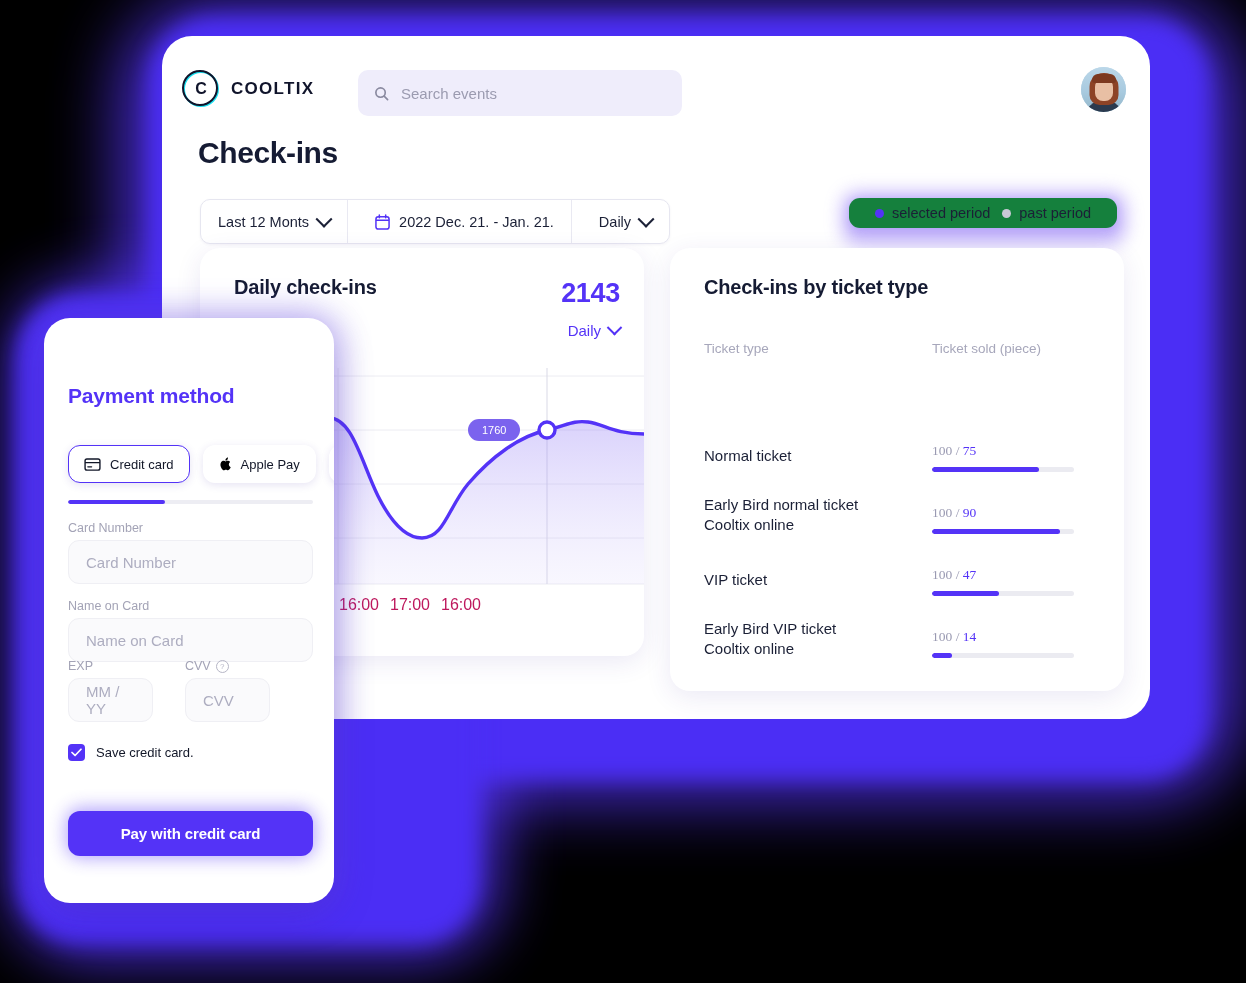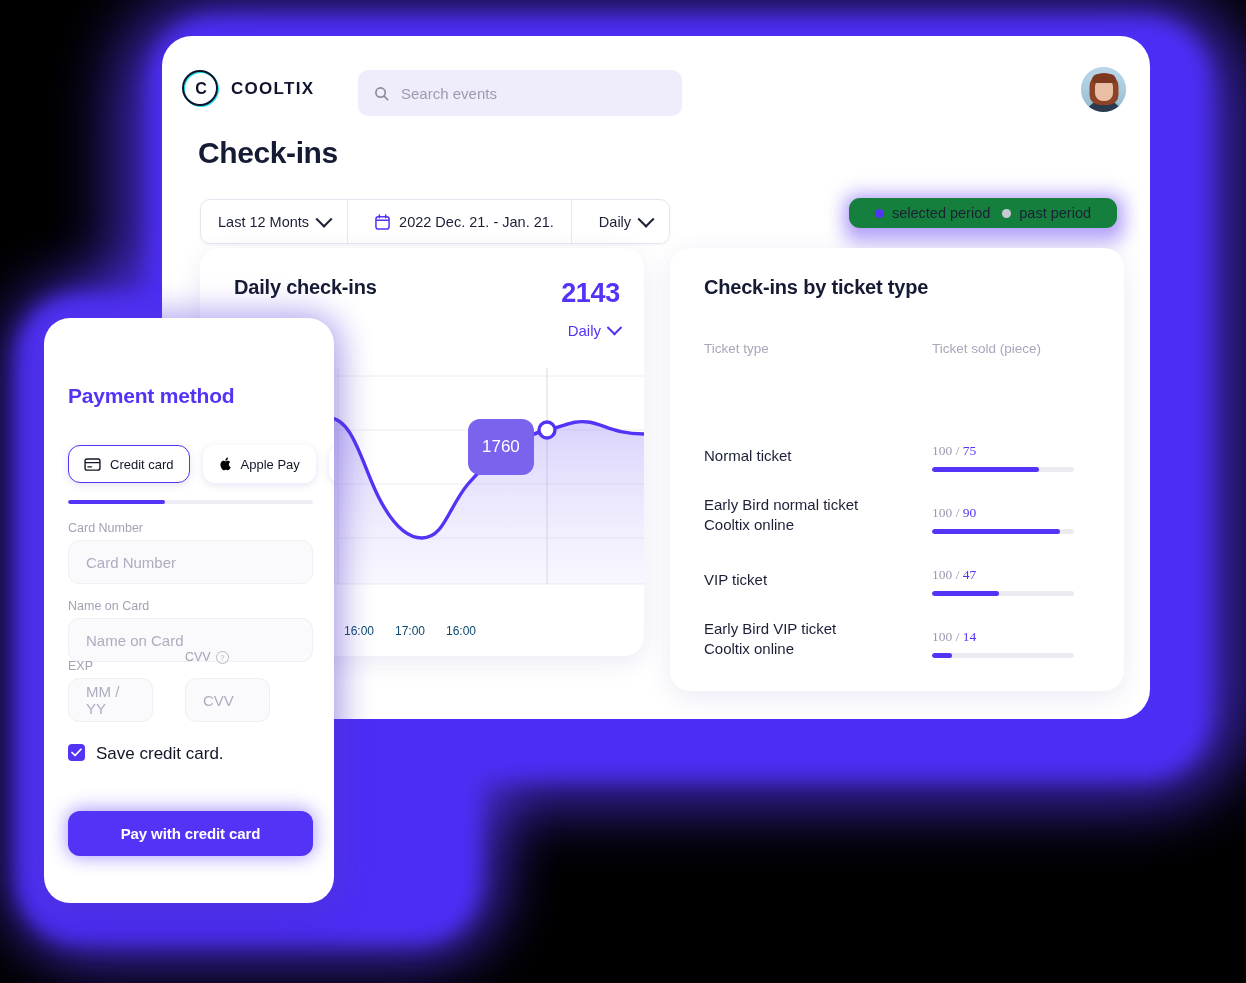--- a/index.html
+++ b/index.html
@@ -337,25 +337,24 @@
   }
   .xaxis {
     position: absolute;
     left: 0;
     top: 348px;
     width: 444px;
     height: 20px;
   }
   .xtick {
     position: absolute;
-    font-size: 12px;
-    color: #0c4a6e;
+    font-size: 16px;
+    color: #be185d;
     transform: translateX(-50%);
     white-space: nowrap;
-    margin-top: 28px;
   }
 
   
   .th {
     position: absolute;
     font-size: 13.5px;
     color: #A7A7BB;
   }
   .trow-label {
     position: absolute;
@@ -482,22 +481,23 @@
     font-size: 15px;
     color: #ADADC0;
   }
   .field-box.small { width: 85px; }
 
   .save-row {
     position: absolute;
     left: 24px;
     top: 426px;
     display: flex;
+    align-items: center;
     gap: 11px;
-    font-size: 17px;
+    font-size: 13px;
     color: #121728;
   }
   .checkbox {
     width: 17px; height: 17px;
     border-radius: 4px;
     background: #5433F7;
     display: flex;
     align-items: center;
     justify-content: center;
   }
@@ -654,21 +654,21 @@
 
       <path d="M 0,120 C 30,122 48,124 68,114 C 88,104 100,52 128,50
                C 152,48 162,96 178,128 C 192,156 206,170 222,170
                C 244,170 248,140 268,116 C 292,88 320,68 347,62
                C 366,58 372,52 388,54 C 404,56 414,66 444,66" fill="none" stroke="#5433F7" stroke-width="3.4" stroke-linecap="round" stroke-linejoin="round"></path>
 
       <circle cx="347" cy="62" r="8" fill="#ffffff" stroke="#5433F7" stroke-width="3.4"></circle>
     </svg>
 
     <div style="position:absolute; left:268px; top:171px; background:#7B63EE; color:#fff;
-                font-size:17px; padding:18px 14px; border-radius:12px;">1760</div>
+                font-size:11px; padding:5px 14px; border-radius:12px;">1760</div>
 
     <div class="xaxis">
       <span class="xtick" style="left:8px">0</span>
       <span class="xtick" style="left:58px">15:00</span>
       <span class="xtick" style="left:108px">15:00</span>
       <span class="xtick" style="left:159px">16:00</span>
       <span class="xtick" style="left:210px">17:00</span>
       <span class="xtick" style="left:261px">16:00</span>
     </div>
   </div>
@@ -775,21 +775,21 @@
   <div class="field-label" style="top:281px;">Name on Card</div>
   <div class="field-box" style="top:300px;">
     <span>Name on Card</span>
   </div>
 
   <div class="field-label" style="top:341px;">EXP</div>
   <div class="field-box small" style="top:360px;">
     <span>MM / YY</span>
   </div>
 
-  <div class="field-label" style="left:141px; top:332px;">
+  <div class="field-label" style="left:141px; top:341px;">
     <span>CVV</span><span class="help-circ">?</span>
   </div>
   <div class="field-box small" style="left:141px; top:360px;">
     <span>CVV</span>
   </div>
 
   <div class="save-row">
     <span class="checkbox">
       <svg width="11" height="9" viewBox="0 0 12 10" fill="none">
         <path d="M1 5 L4.4 8.3 L11 1.4" stroke="#fff" stroke-width="1.9" stroke-linecap="round" stroke-linejoin="round"></path>

